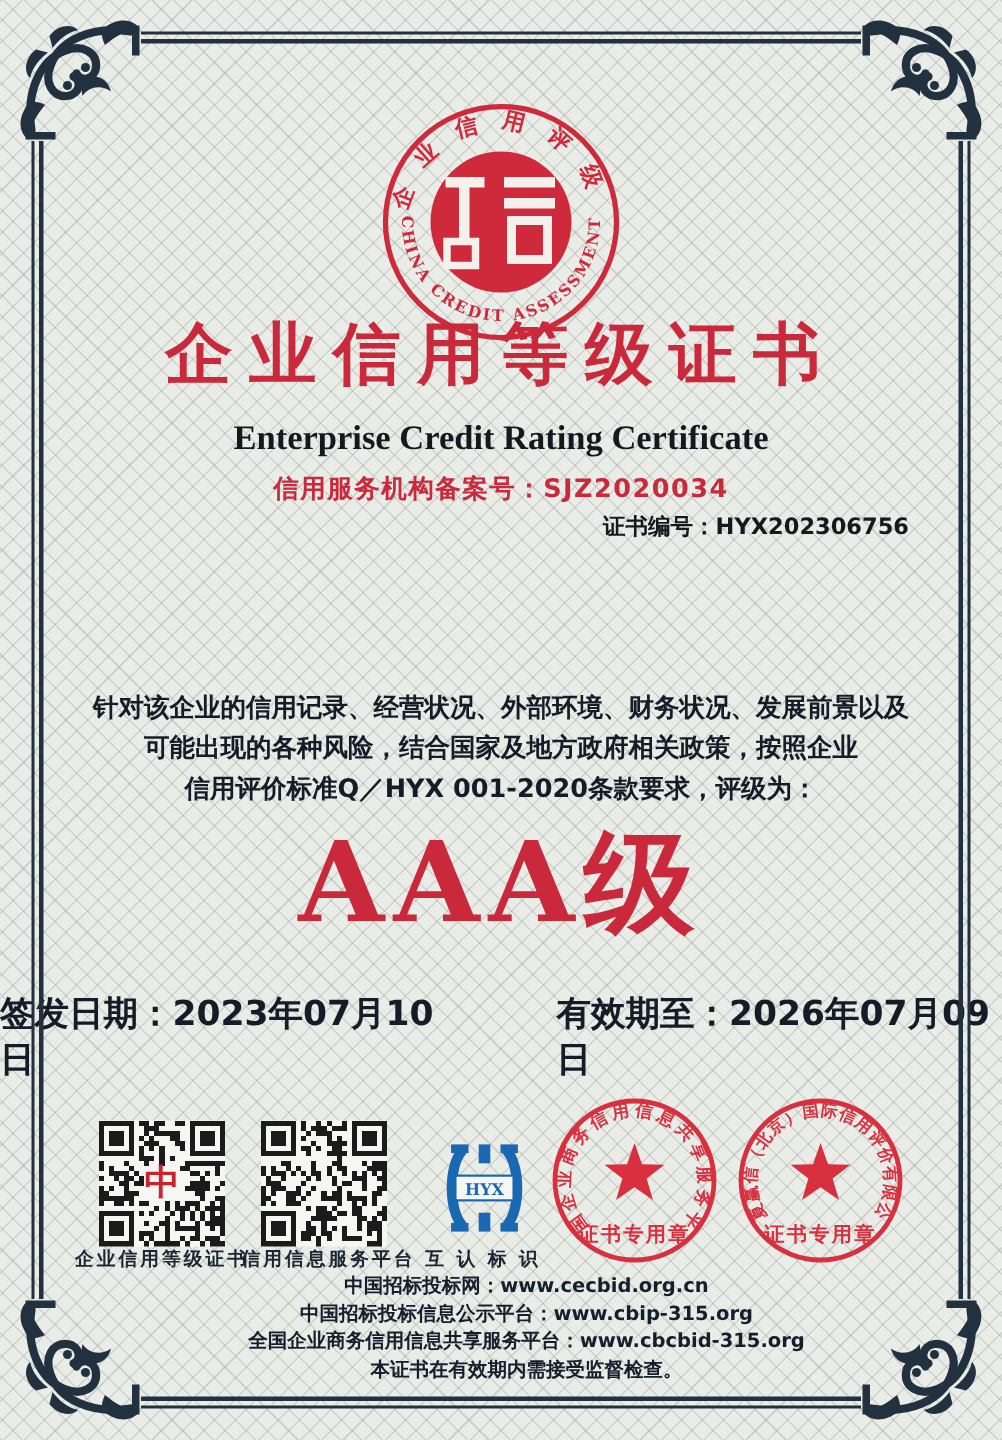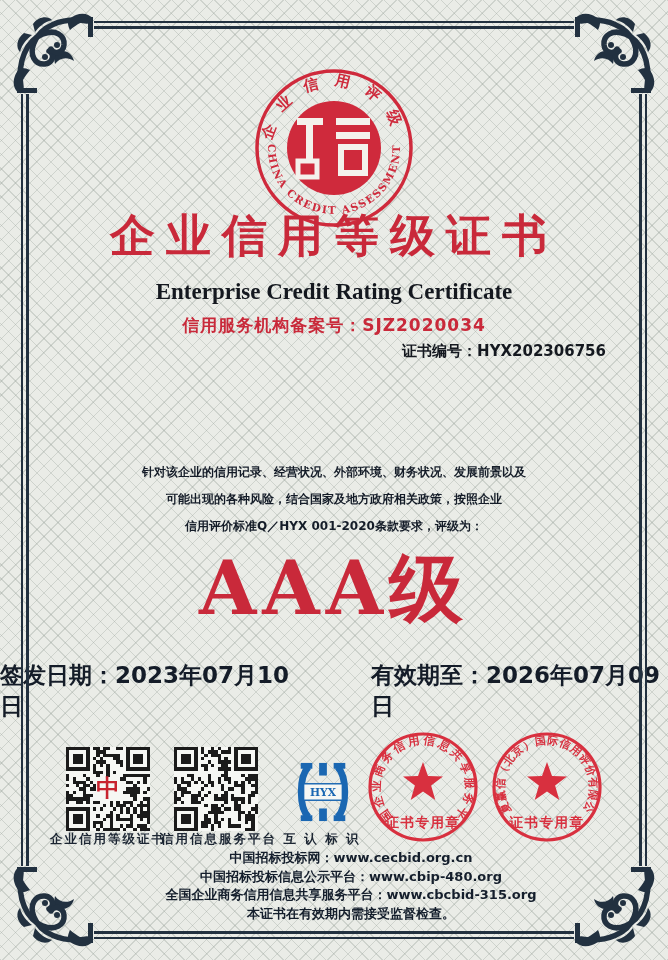--- a/index.html
+++ b/index.html
@@ -37,21 +37,21 @@
   .c-br{right:9px;bottom:9px;transform:rotate(180deg);}
   
   .abs{position:absolute;}
   .centered{left:0;width:100%;text-align:center;}
   .emblem{left:50%;top:66px;transform:translateX(-50%);width:164px;height:164px;}
   .title-cn{top:206px;font-family:"DejaVu Serif",serif;font-weight:bold;font-size:45px;letter-spacing:11px;color:var(--red);}
   .title-en{top:279px;font-family:"Liberation Serif",serif;font-weight:bold;font-size:23px;color:#14181f;}
   .reg-line{top:314px;font-weight:bold;font-size:17px;color:var(--red);letter-spacing:1px;}
   .cert-line{top:342px;right:62px;font-weight:bold;font-size:15px;color:#14181f;}
   .company{top:396px;font-weight:bold;font-size:30px;letter-spacing:3px;color:var(--red);}
-  .body-par{top:459px;left:40px;right:40px;text-align:center;font-weight:bold;font-size:12px;line-height:27px;color:#141c28;}
+  .body-par{top:459px;left:40px;right:40px;text-align:center;font-weight:bold;font-size:17px;line-height:27px;color:#141c28;}
   .rating{top:540px;font-family:"DejaVu Serif",serif;font-weight:bold;font-size:74px;letter-spacing:6px;color:var(--red);}
   .dates{top:660px;left:0;width:100%;display:flex;justify-content:center;gap:74px;font-weight:bold;font-size:23px;color:#141c28;}
   
   .qr{background:#f6f7f4;}
   .qr-1{left:66px;top:747px;width:84px;height:84px;}
   .qr-2{left:174px;top:747px;width:84px;height:84px;}
   .mark-label{top:831px;font-weight:bold;font-size:12.5px;letter-spacing:2px;color:#1c2633;text-align:center;}
   .lab-1{left:44px;width:128px;}
   .lab-2{left:153px;width:124px;text-align:right;}
   .lab-3{left:274px;width:96px;}
@@ -600,18 +600,18 @@
     <circle r="53" fill="none" stroke="var(--stamp-red)" stroke-width="3.2"></circle>
     <polygon transform="translate(0,-4)" fill="var(--stamp-red)" points="0,-21 5,-6.9 20,-6.5 8.1,2.6 12.3,17 0,8.5 -12.3,17 -8.1,2.6 -20,-6.5 -5,-6.9"></polygon>
     <text font-size="10.8" font-weight="bold" fill="var(--stamp-red)" letter-spacing="0.8" text-anchor="middle">
       <textPath href="#st-arc-2" startOffset="50%">华夏赢信（北京）国际信用评价有限公司</textPath>
     </text>
     <text y="40" text-anchor="middle" font-size="13.5" font-weight="bold" fill="var(--stamp-red)" letter-spacing="1.5">证书专用章</text>
   </svg>
 
   <div class="abs centered footer">
     <div>中国招标投标网：www.cecbid.org.cn</div>
-    <div>中国招标投标信息公示平台：www.cbip-480.org</div>
+    <div>中国招标投标信息公示平台：www.cbip-315.org</div>
     <div>全国企业商务信用信息共享服务平台：www.cbcbid-315.org</div>
     <div>本证书在有效期内需接受监督检查。</div>
   </div>
 
 </div>
 
 </body></html>

